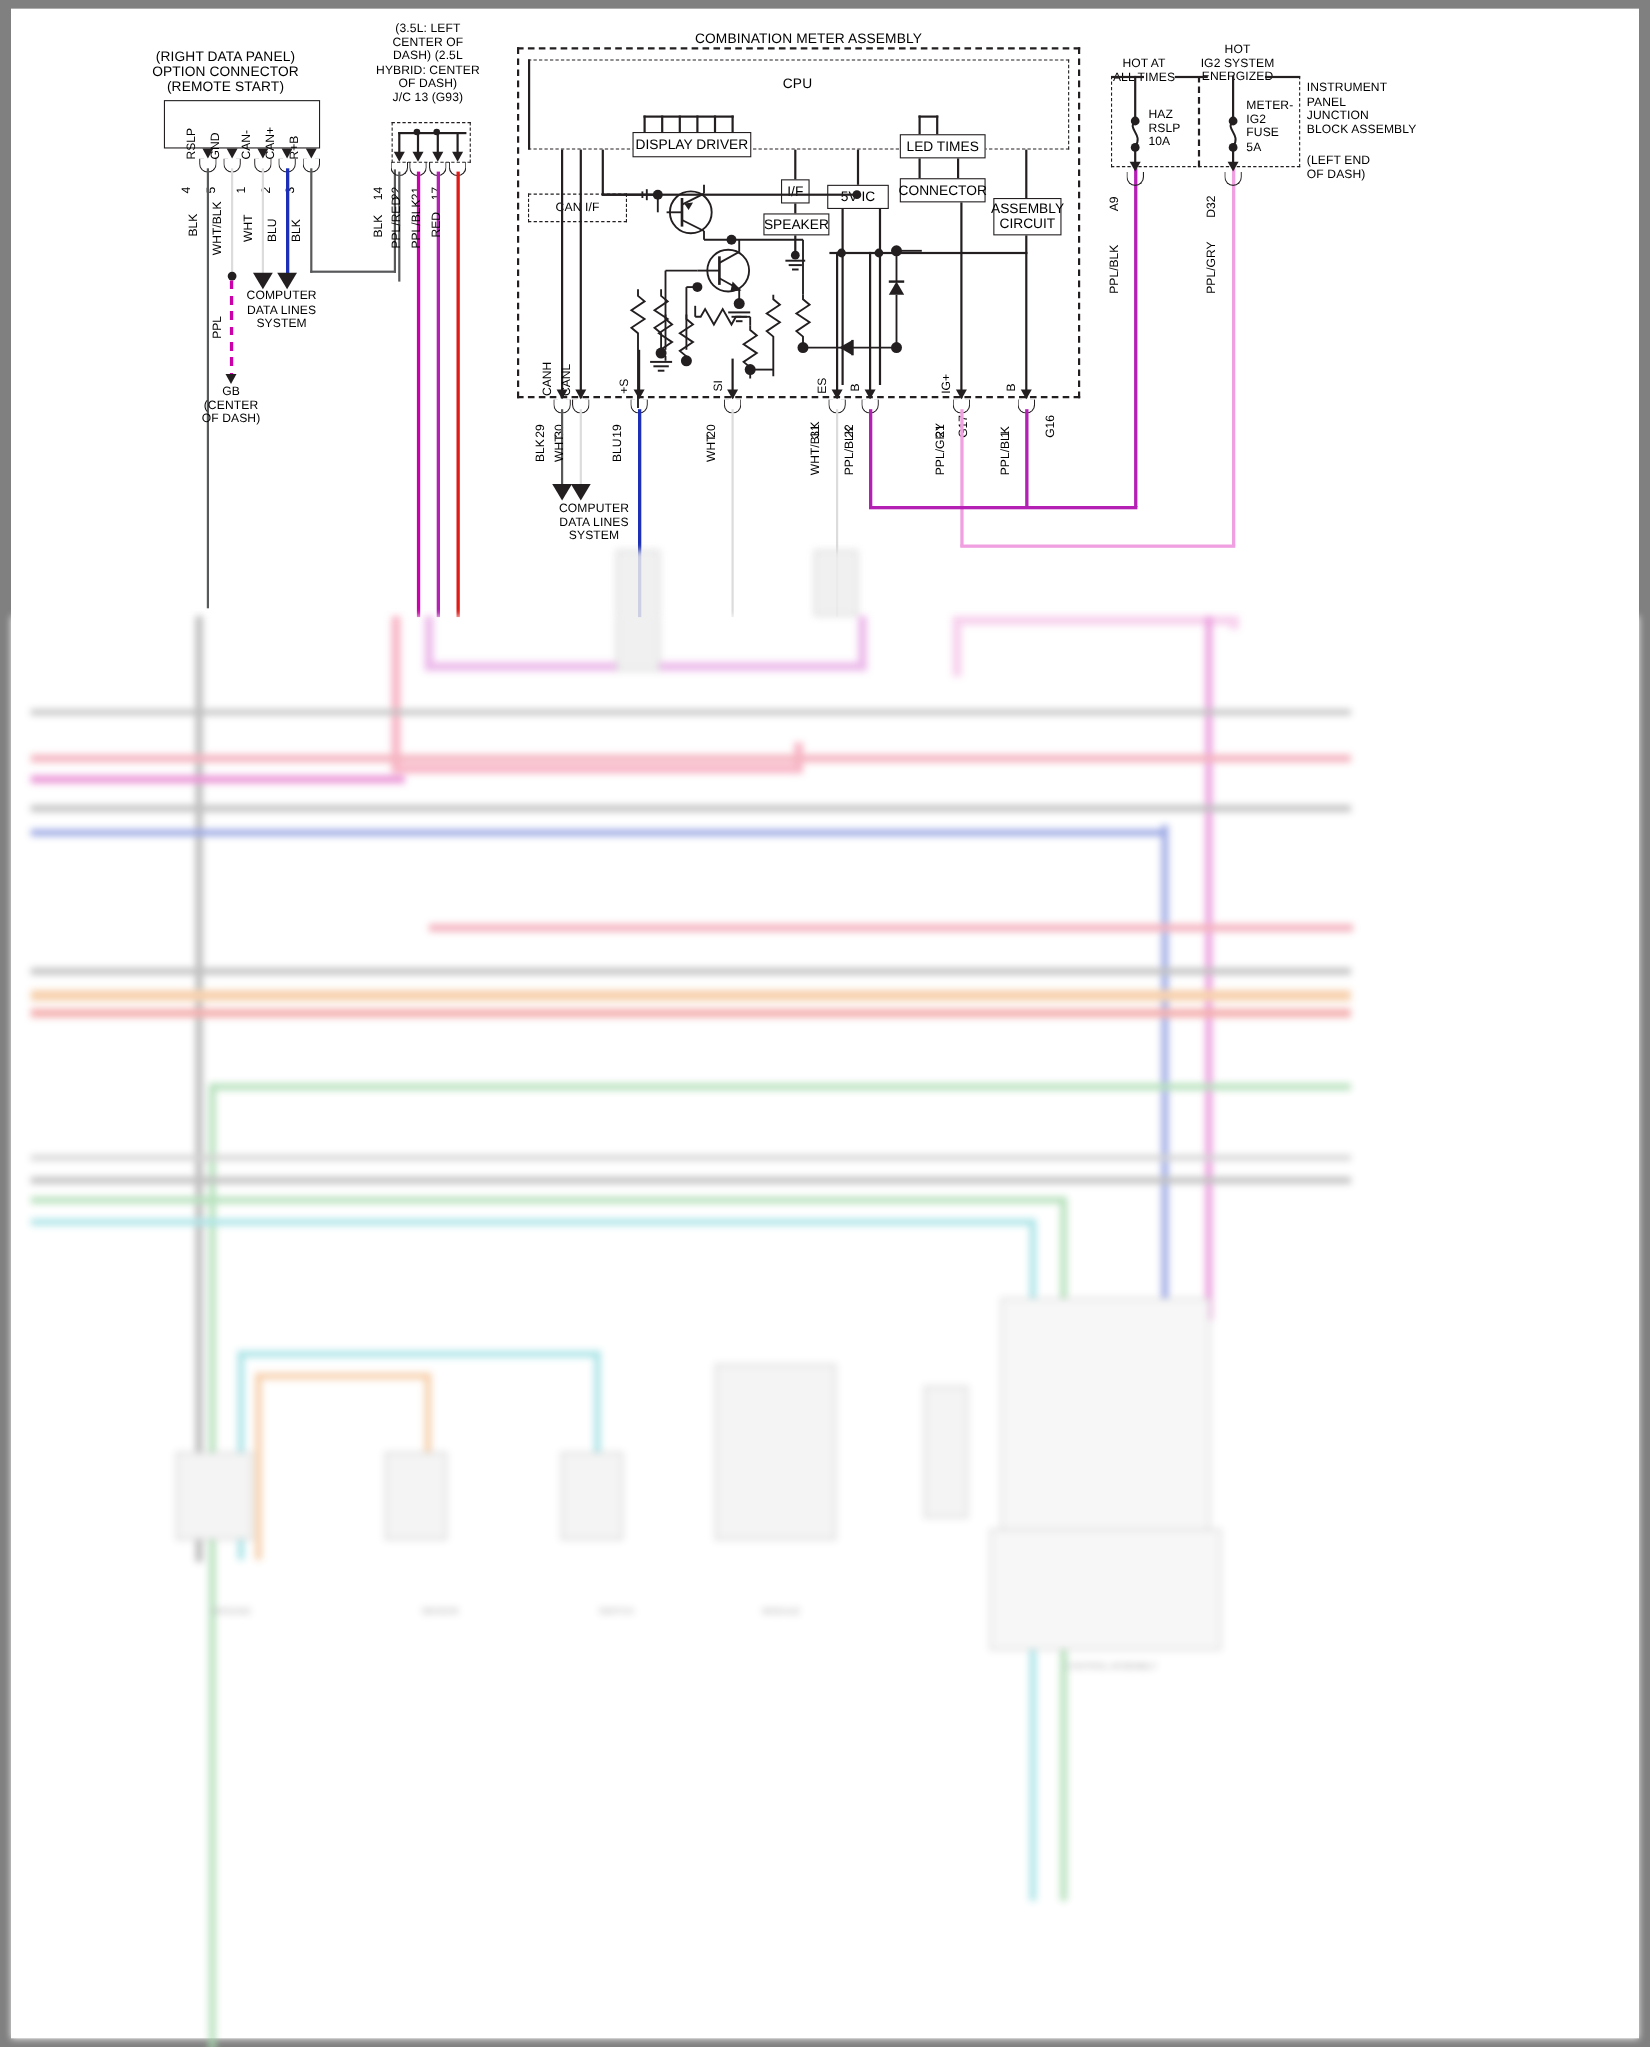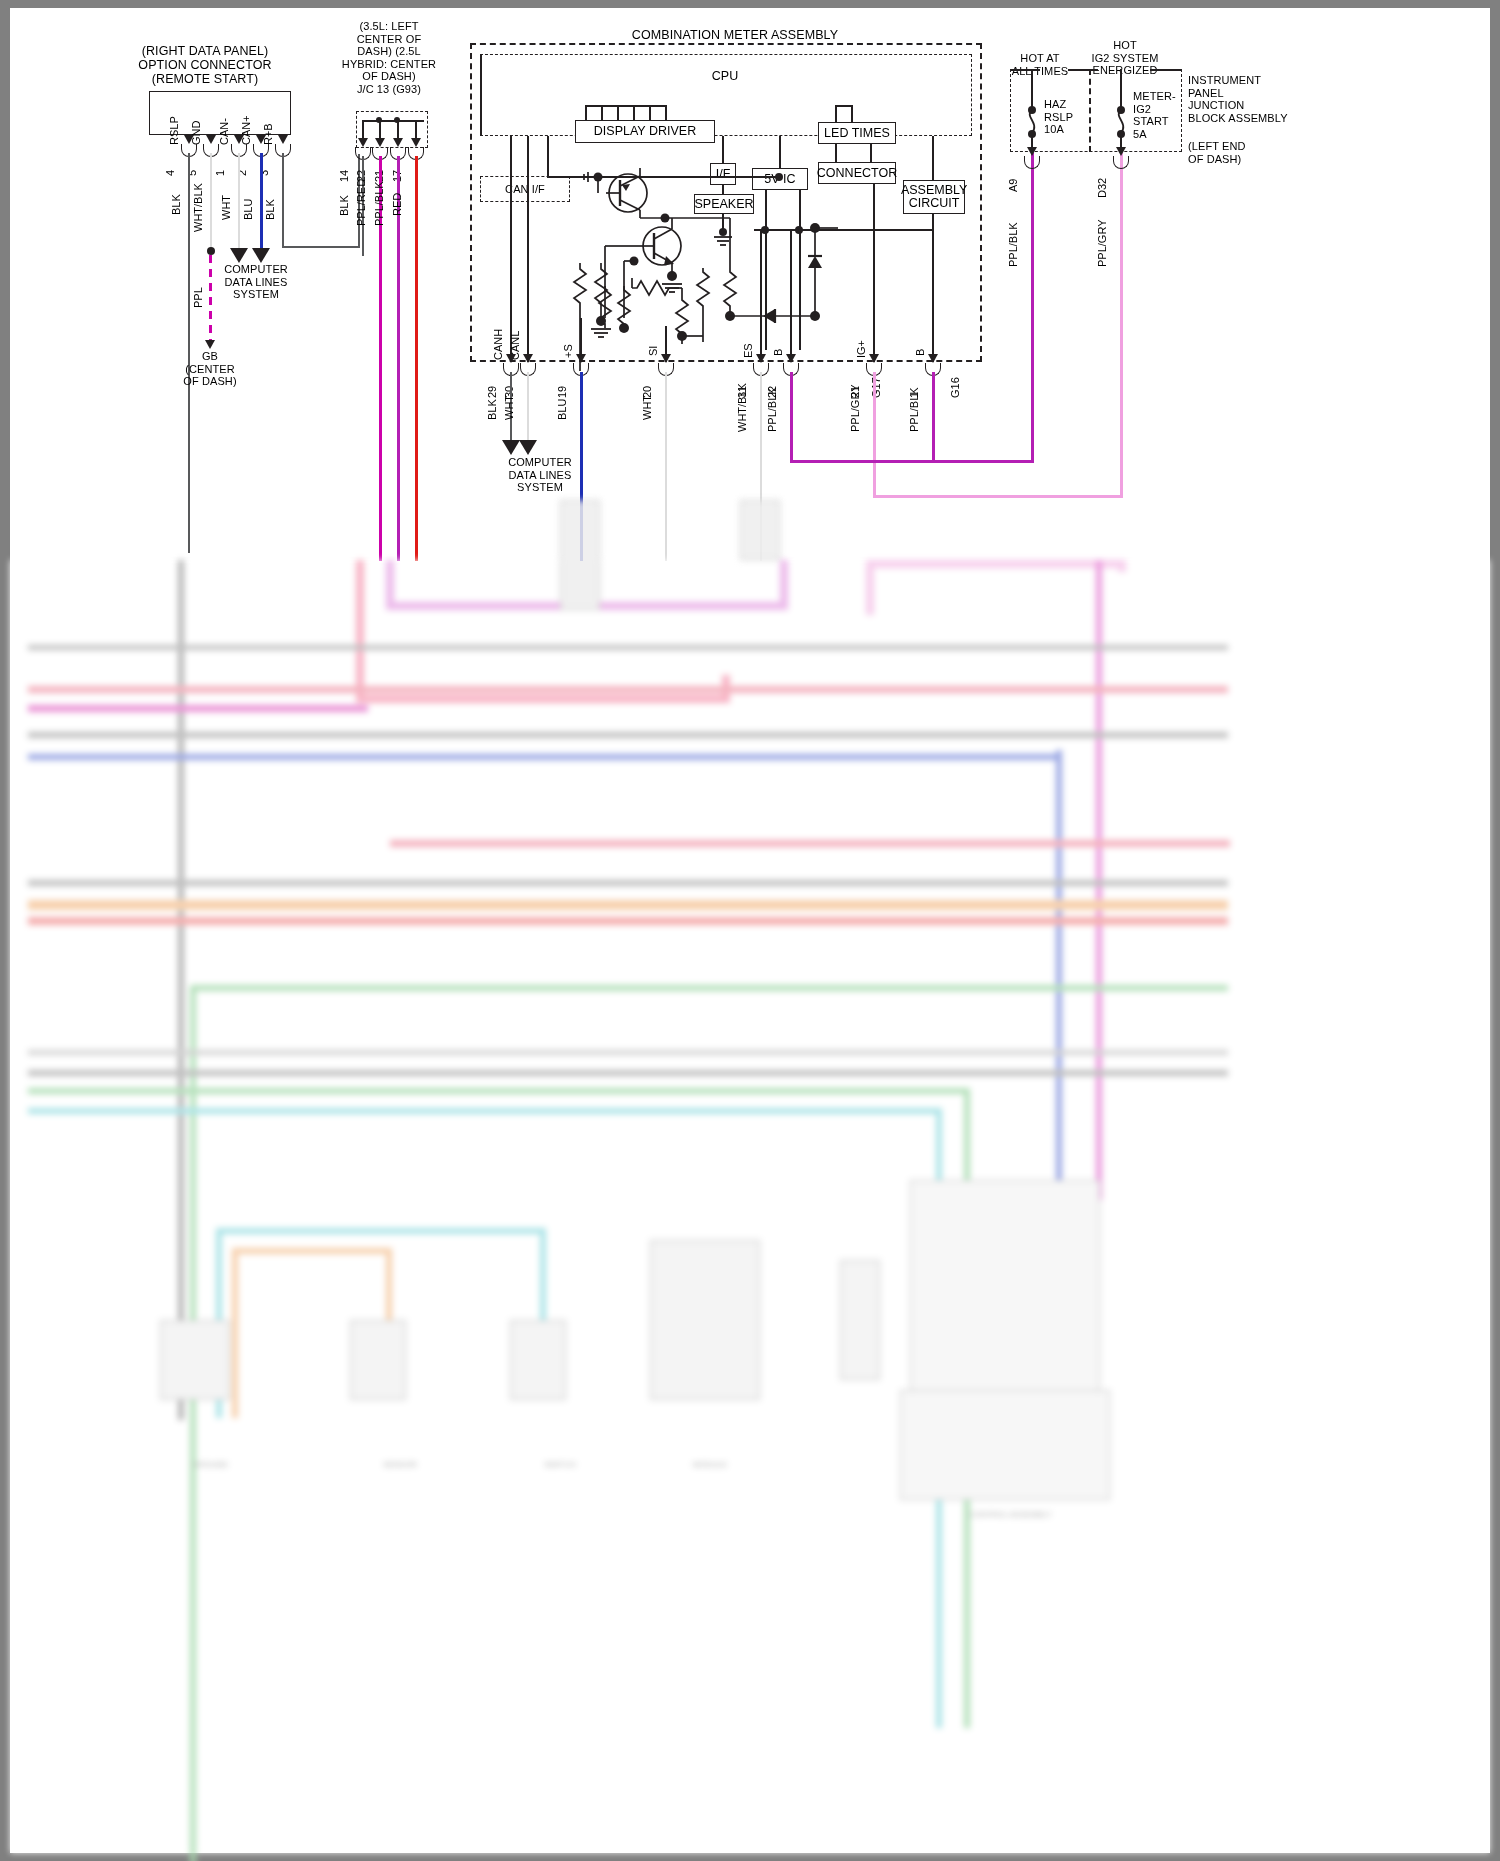--- a/index.html
+++ b/index.html
@@ -294,21 +294,21 @@
     <div class="vlbl sm" style="left:393px; top:196px;">RED</div>
 
     <div class="lbl" style="left:575px; top:20px; width:300px;">COMBINATION METER ASSEMBLY</div>
 
     <div class="dash-box" style="left:460px; top:35px; width:512px; height:319px;"></div>
 
     <div class="dash-box thin" style="left:470px; top:46px; width:492px; height:82px; border-left:none;"></div>
     <div class="w wv" style="left:470px; top:46px; height:82px;"></div>
     <div class="lbl" style="left:665px; top:61px; width:100px;">CPU</div>
 
-    <div class="box" style="left:565px; top:112px; width:140px; height:23px;">DISPLAY DRIVER</div>
+    <div class="box" style="left:565px; top:112px; width:108px; height:23px;">DISPLAY DRIVER</div>
 
     <div class="w wv" style="left:575px; top:97px; height:15px;"></div>
     <div class="w wv" style="left:591px; top:97px; height:15px;"></div>
     <div class="w wv" style="left:607px; top:97px; height:15px;"></div>
     <div class="w wv" style="left:623px; top:97px; height:15px;"></div>
     <div class="w wv" style="left:639px; top:97px; height:15px;"></div>
     <div class="w wv" style="left:655px; top:97px; height:15px;"></div>
     <div class="w wh" style="left:575px; top:97px; width:82px;"></div>
 
     <div class="dash-box thin" style="left:470px; top:168px; width:90px; height:26px;"></div>
@@ -551,21 +551,21 @@
 
     <div class="w wv" style="left:1110px; top:61px; height:40px;"></div>
     <div class="dot" style="left:1107px; top:98px;"></div>
     <svg style="position:absolute; left:1103px; top:103px;" width="16" height="22">
       <path d="M8,0 C0,5 16,12 8,22" fill="none" stroke="#231f20" stroke-width="1.8"></path>
     </svg>
     <div class="dot" style="left:1107px; top:122px;"></div>
     <div class="w wv" style="left:1110px; top:128px; height:18px;"></div>
     <div class="lbl sm left" style="left:1123px; top:82px; width:60px;">METER-
 IG2
-START
+FUSE
 5A</div>
     <div class="arw-d" style="left:1106px; top:139px;"></div>
     <div class="conn" style="left:1103px; top:148px;"></div>
     <div class="vlbl sm" style="left:1098px; top:178px;">D32</div>
     <div class="vlbl sm" style="left:1098px; top:247px;">PPL/GRY</div>
 
     <div class="lbl sm left" style="left:1178px; top:66px; width:120px;">INSTRUMENT
 PANEL
 JUNCTION
 BLOCK ASSEMBLY</div>

